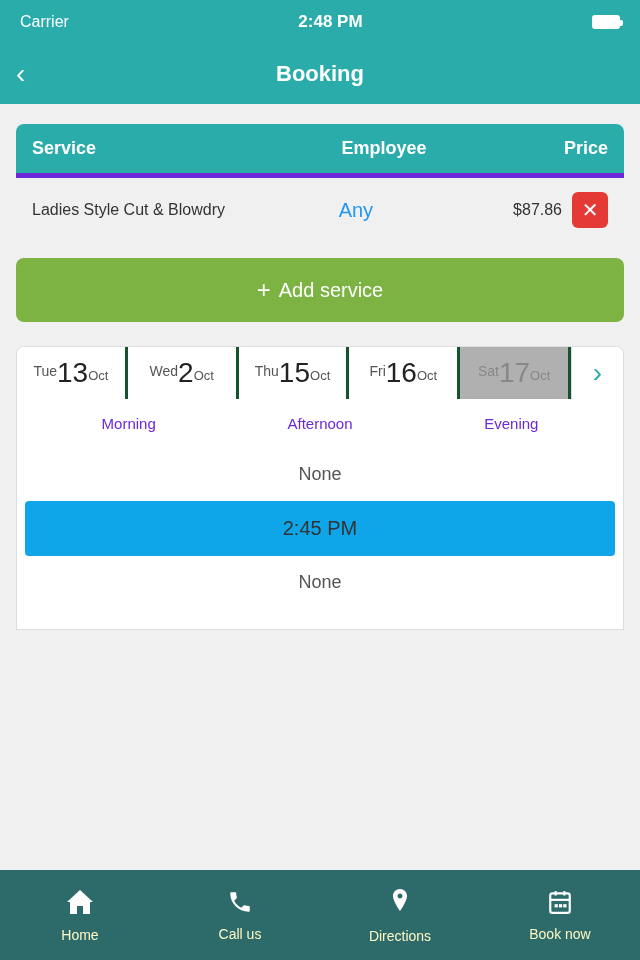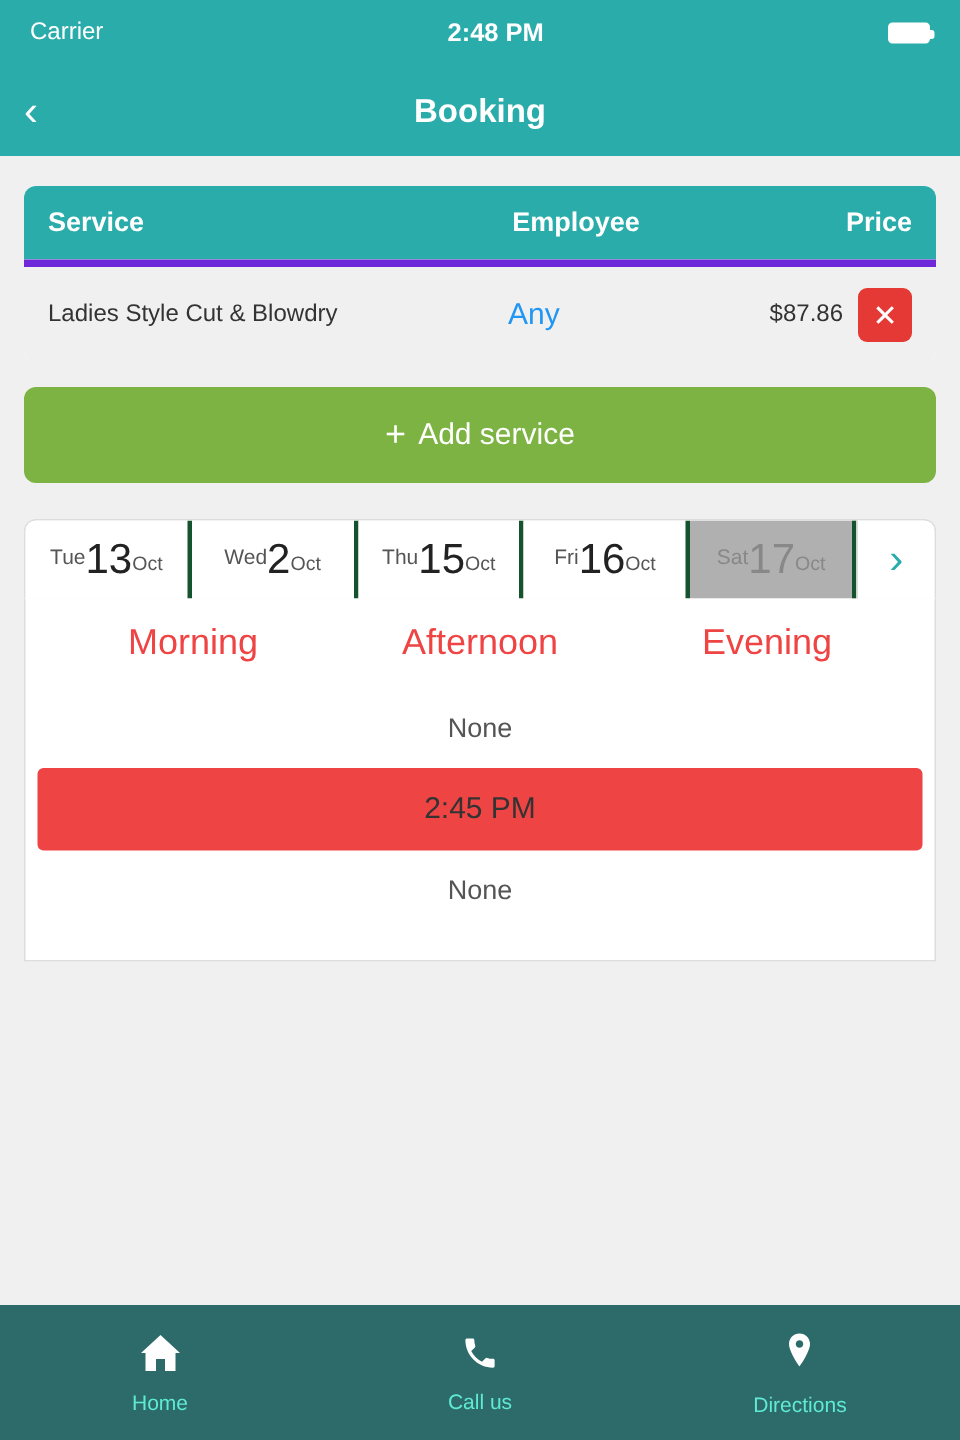--- a/index.html
+++ b/index.html
@@ -167,38 +167,38 @@
       border-top: none;
       padding: 16px 0 20px;
     }
     .time-slots-header {
       display: flex;
       padding: 0 16px;
       margin-bottom: 16px;
     }
     .time-slot-col { flex: 1; text-align: center; }
     .time-slot-col .period-label {
-      font-size: 24px;
+      font-size: 15px;
       font-weight: 500;
-      color: #ef4444;
+      color: #6d28d9;
     }
     .time-slot-values {
       display: flex;
       padding: 0 8px;
       flex-direction: column;
     }
     .time-slot-value {
       flex: 1;
       text-align: center;
       padding: 16px 8px;
       font-size: 18px;
       color: #555;
     }
     .time-slot-value.selected {
-      background: #ef4444;
+      background: #0ea5e9;
       color: #333;
       border-radius: 4px;
       font-size: 20px;
       font-weight: 500;
     }
 
     
     .bottom-nav {
       position: absolute;
       bottom: 0;
@@ -207,21 +207,21 @@
       height: 90px;
       background: #2d6b6a;
       display: flex;
     }
     .nav-item {
       flex: 1;
       display: flex;
       flex-direction: column;
       align-items: center;
       justify-content: center;
-      color: #5eead4;
+      color: #fef9c3;
       cursor: pointer;
       gap: 4px;
     }
     .nav-item .nav-icon { font-size: 28px; }
     .nav-item .nav-label { font-size: 14px; font-weight: 400; }
   </style>
 </head>
 <body>
 
 <div class="status-bar">
@@ -330,13 +330,27 @@
     <div class="nav-label">Call us</div>
   </div>
   <div class="nav-item">
     <div class="nav-icon">
       <svg width="24" height="30" viewBox="0 0 24 30" fill="white">
         <path d="M12 2C8.1 2 5 5.1 5 9c0 5.3 7 15 7 15s7-9.7 7-15c0-3.9-3.1-7-7-7zm0 9.5c-1.4 0-2.5-1.1-2.5-2.5S10.6 6.5 12 6.5s2.5 1.1 2.5 2.5-1.1 2.5-2.5 2.5z"></path>
       </svg>
     </div>
     <div class="nav-label">Directions</div>
   </div>
+  <div class="nav-item">
+    <div class="nav-icon">
+      <svg width="26" height="26" viewBox="0 0 24 24" fill="white">
+        <rect x="3" y="4" width="18" height="18" rx="2" stroke="white" stroke-width="2" fill="none"></rect>
+        <line x1="16" y1="2" x2="16" y2="6" stroke="white" stroke-width="2"></line>
+        <line x1="8" y1="2" x2="8" y2="6" stroke="white" stroke-width="2"></line>
+        <line x1="3" y1="10" x2="21" y2="10" stroke="white" stroke-width="2"></line>
+        <rect x="7" y="14" width="3" height="3" fill="white"></rect>
+        <rect x="11" y="14" width="3" height="3" fill="white"></rect>
+        <rect x="15" y="14" width="3" height="3" fill="white"></rect>
+      </svg>
+    </div>
+    <div class="nav-label">Book now</div>
+  </div>
 </div>
 
 </body></html>

